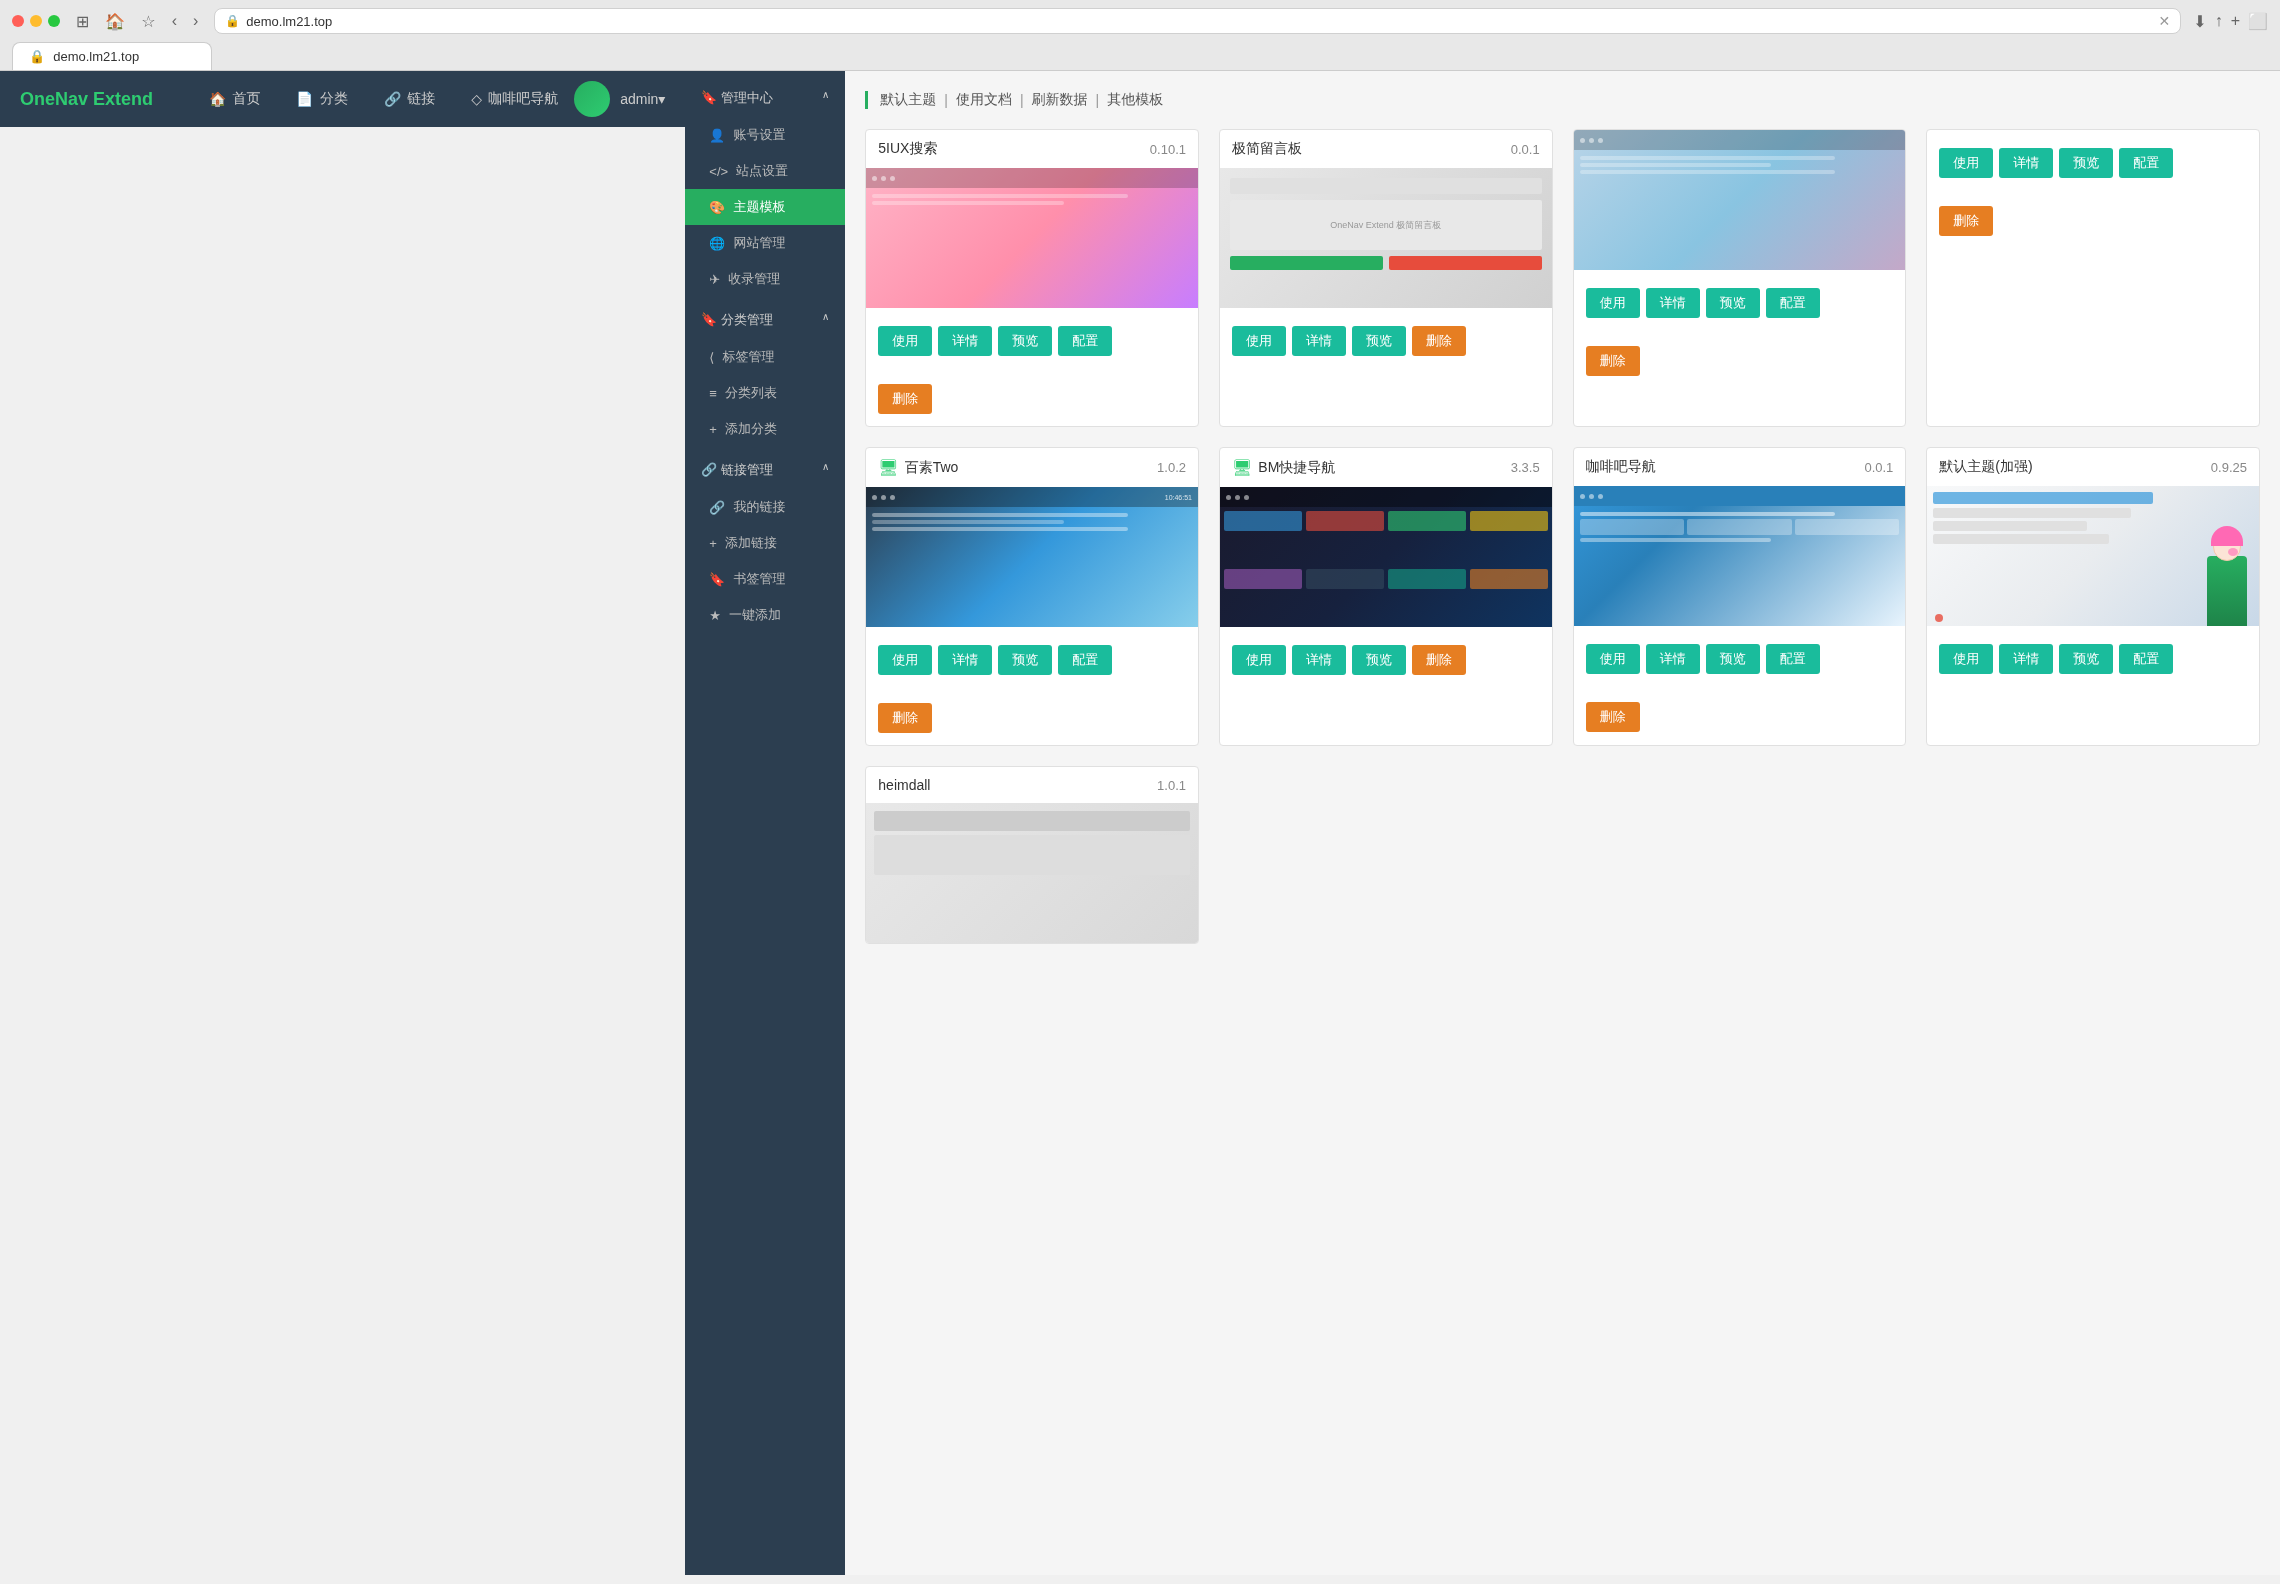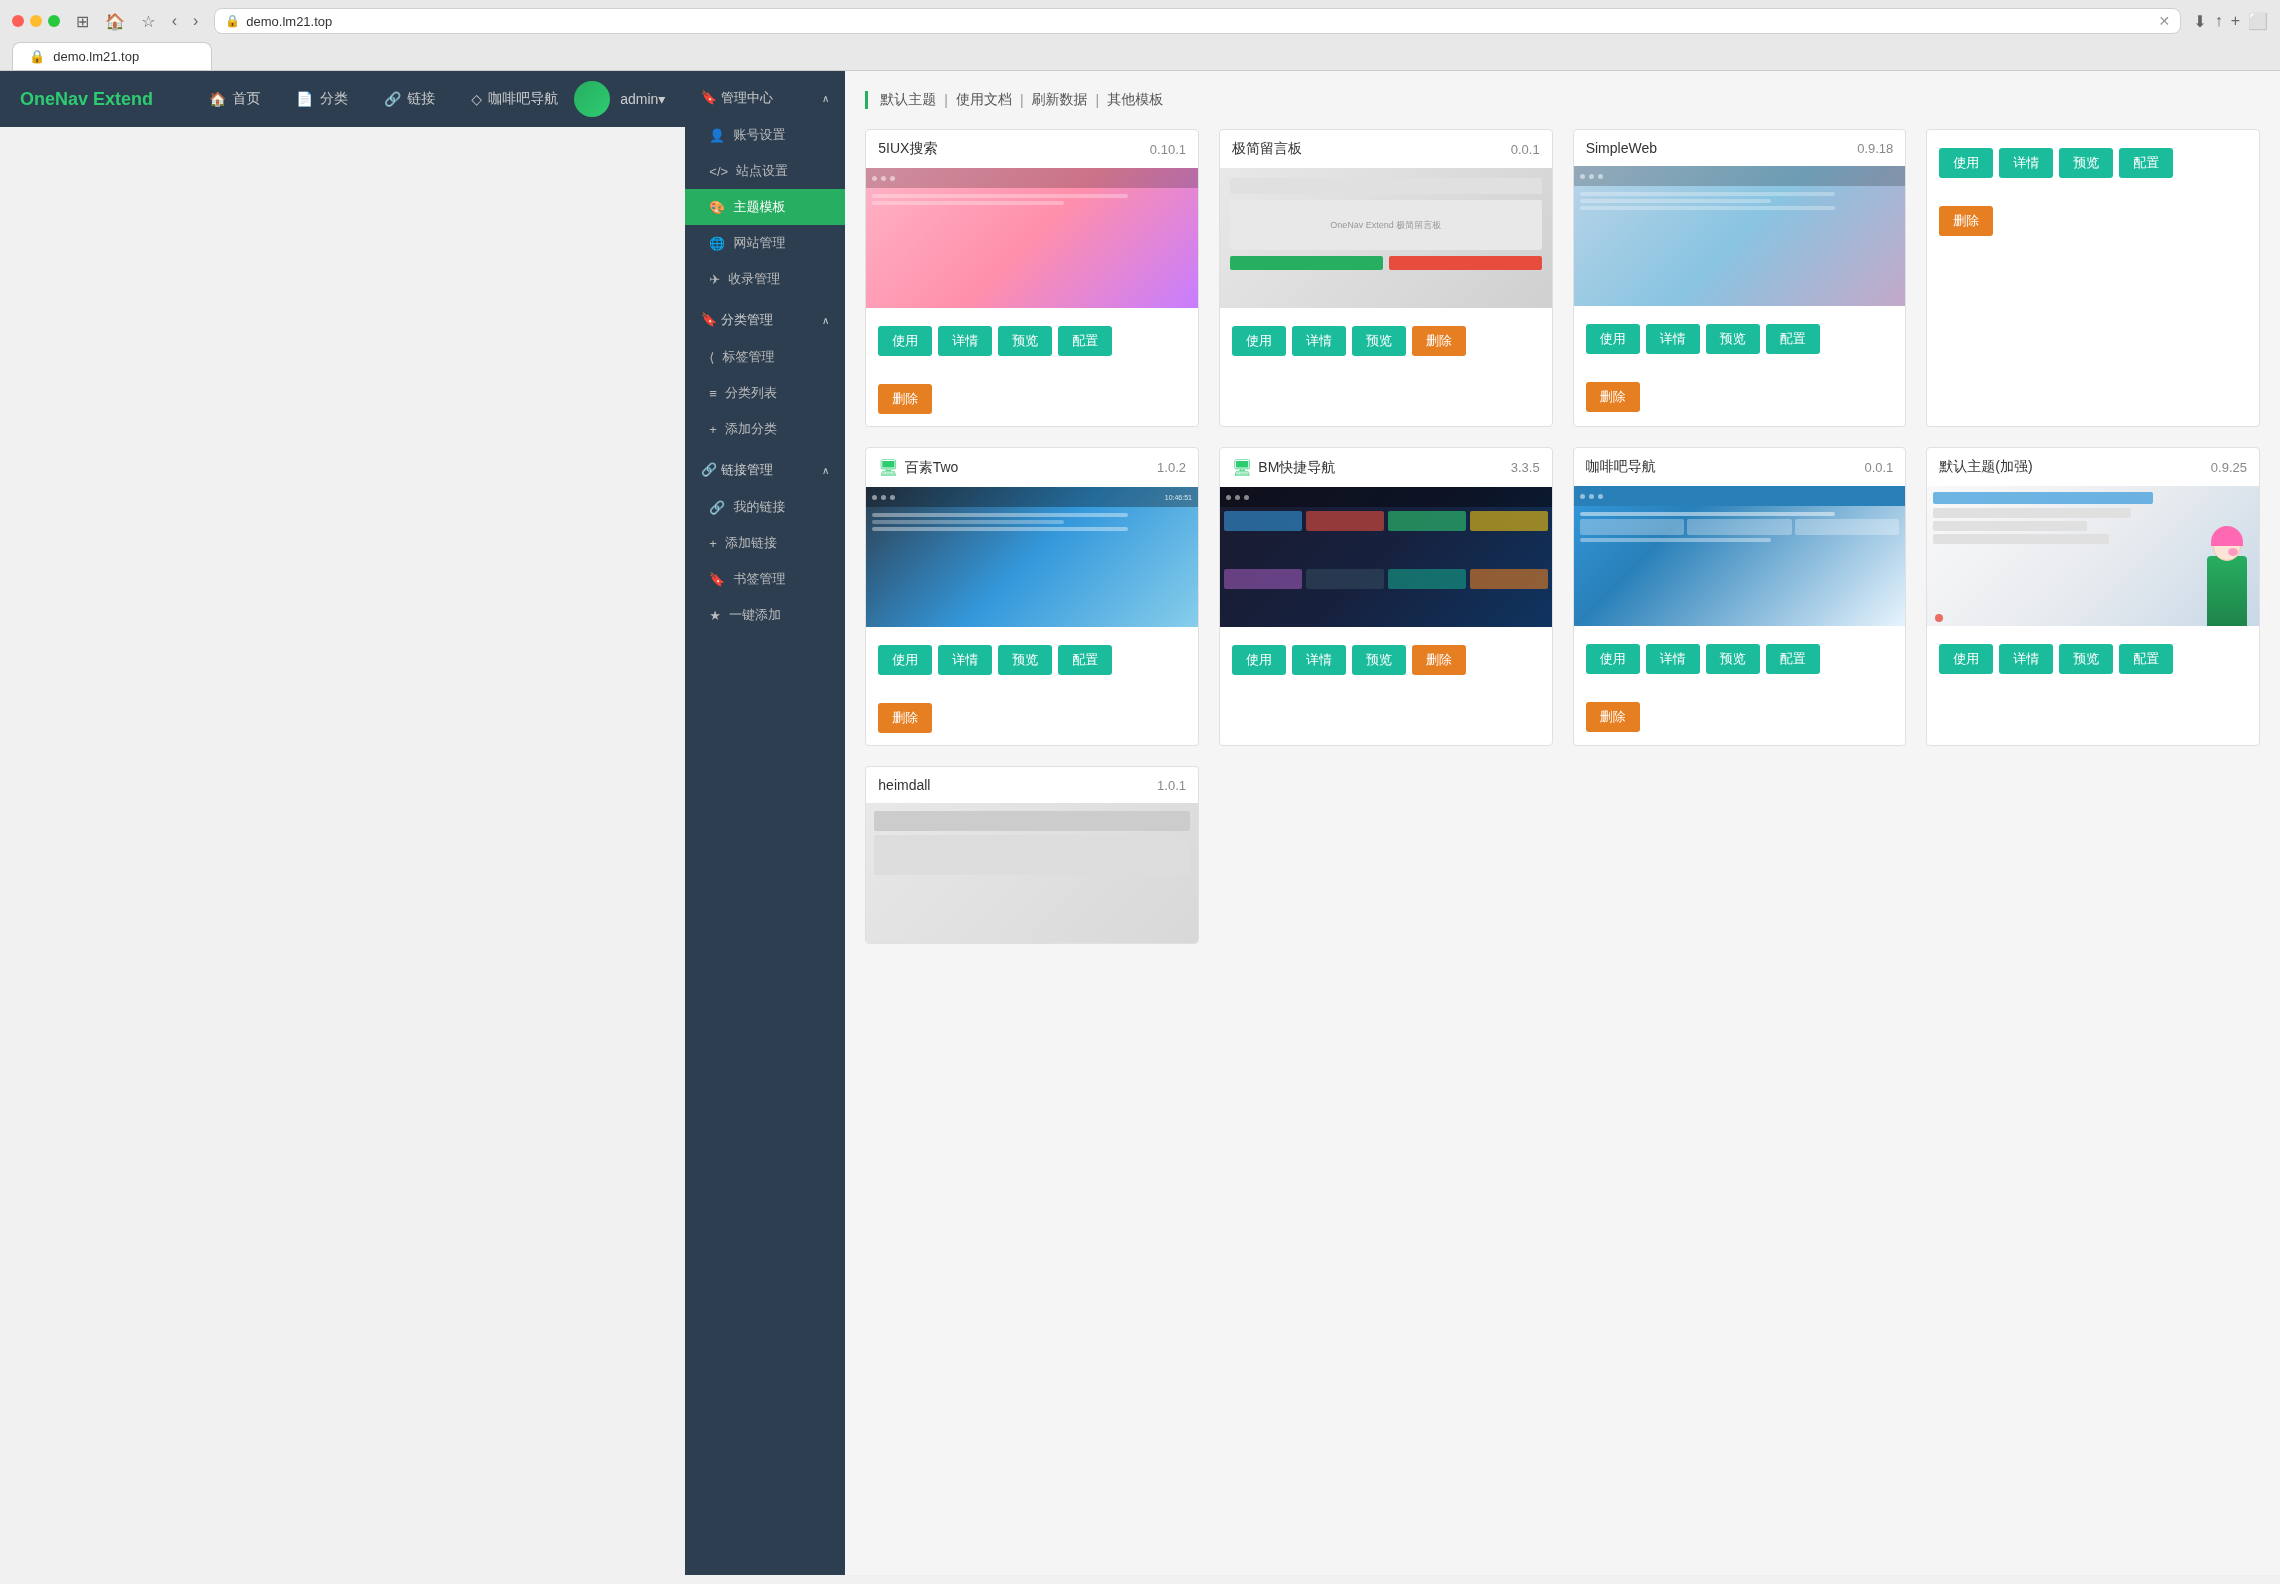--- a/index.html
+++ b/index.html
@@ -135,21 +135,21 @@
       color: #ccc;
       flex-shrink: 0;
       overflow-y: auto;
       padding: 8px 0;
     }
     .sidebar-group {
       margin-bottom: 4px;
     }
     .sidebar-group-header {
       display: flex;
-      align-items: center;
+      align-items: flex-start;
       justify-content: space-between;
       padding: 10px 16px;
       cursor: pointer;
       font-size: 13px;
       color: #ccc;
     }
     .sidebar-item {
       padding: 9px 16px 9px 24px;
       cursor: pointer;
       font-size: 13px;
@@ -502,24 +502,20 @@
           </div>
           <div class="theme-actions">
             <button class="btn btn-teal">使用</button>
             <button class="btn btn-teal">详情</button>
             <button class="btn btn-teal">预览</button>
             <button class="btn btn-orange">删除</button>
           </div>
         </div>
 
         <div class="theme-card">
-          <div class="theme-card-header">
-            <span class="theme-name">SimpleWeb</span>
-            <span class="theme-version">0.9.18</span>
-          </div>
           <div class="theme-preview preview-3">
             <div class="mini-screenshot">
               <div class="mini-header">
                 <div class="mini-dot"></div>
                   <div class="mini-dot"></div>
                   <div class="mini-dot"></div>
               </div>
               <div class="mini-body">
                 <div class="mini-row medium"></div>
                 <div class="mini-row short"></div>

